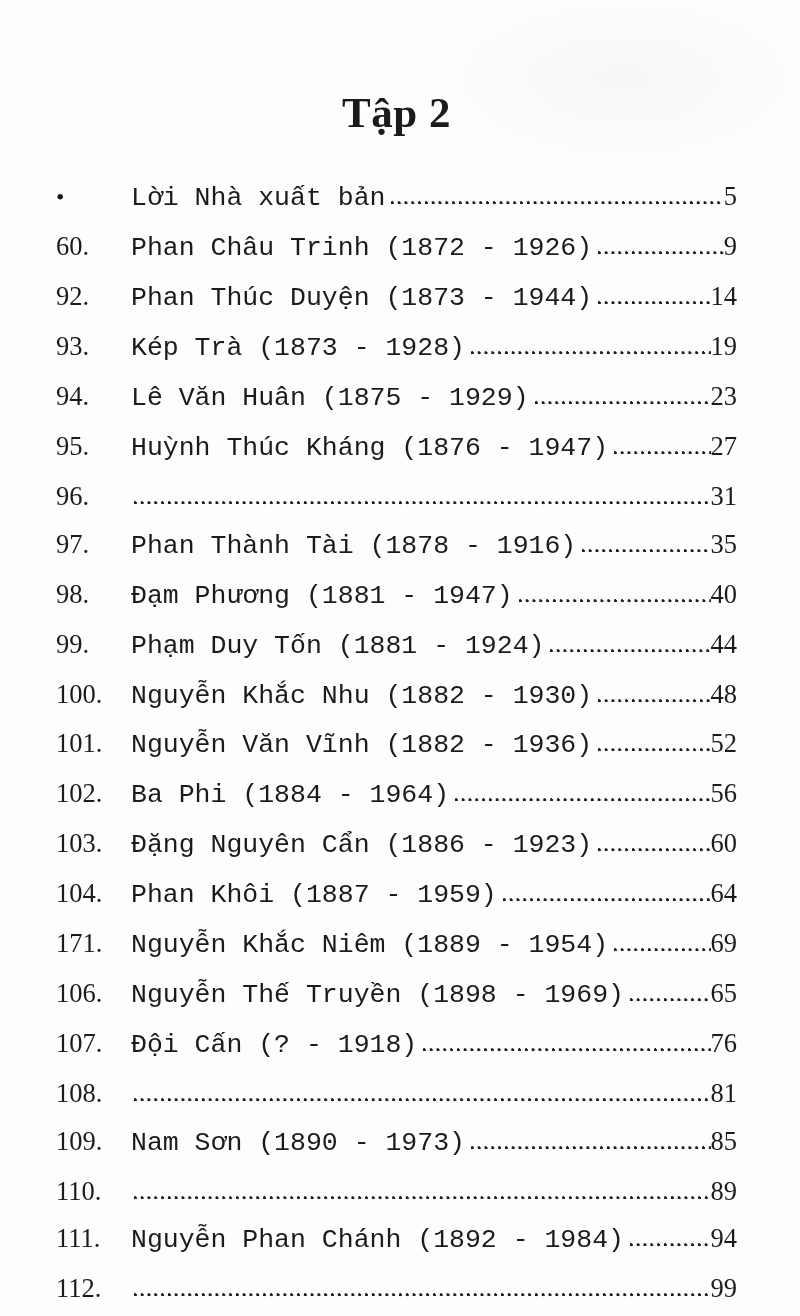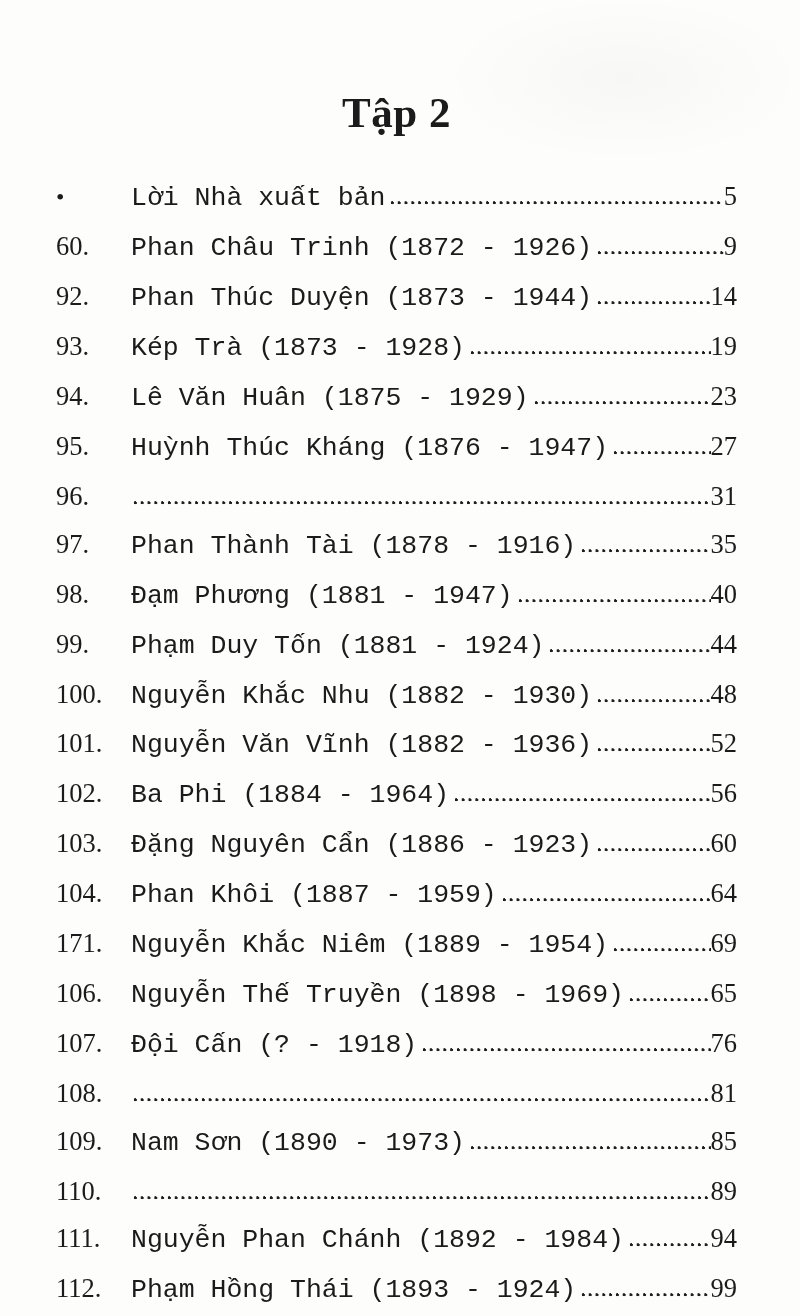--- a/index.html
+++ b/index.html
@@ -221,18 +221,17 @@
 
   <div class="toc-row">
     <span class="num">111.</span>
     <span class="entry-title">Nguyễn Phan Chánh (1892 - 1984)</span>
     <span class="leader"></span>
     <span class="pagenum">94</span>
   </div>
 
   <div class="toc-row">
     <span class="num">112.</span>
-    <span class="entry-title">Phạm Hồng Thái (1893 - 1924)</span>
     <span class="leader"></span>
     <span class="pagenum">99</span>
   </div>
 </div>
 </div>
 
 </body></html>

